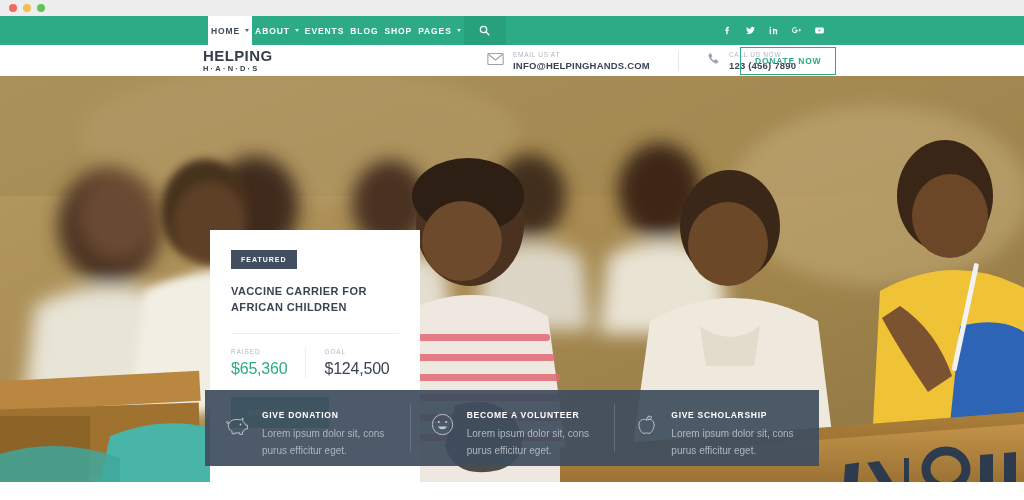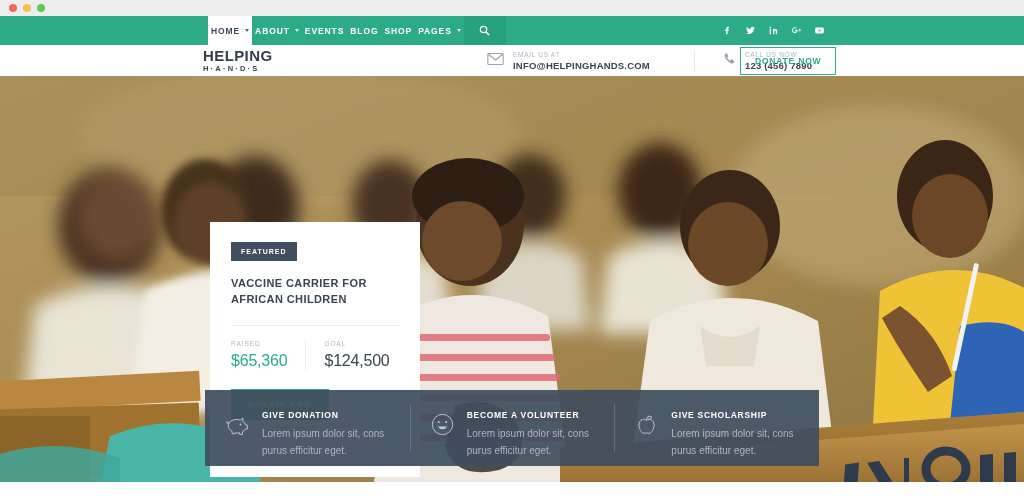--- a/index.html
+++ b/index.html
@@ -61,21 +61,21 @@
   .logo .l1 {
     font-size:15px; font-weight:bold; letter-spacing:.4px;
     color:#363e4a; display:block;
   }
   .logo .l2 {
     font-size:7.5px; font-weight:bold; letter-spacing:2.2px;
     color:#363e4a; display:block; margin-top:2px;
   }
   .contact-group {
     position:absolute; left:487px; top:50%; transform:translateY(-50%);
-    display:flex; align-items:center; gap:16px;
+    display:flex; align-items:center; gap:0;
   }
   .contact-block { display:flex; align-items:center; gap:9px; }
   .contact-block.phone { margin-left:28px; padding-left:28px; border-left:1px solid #e7e7e7; }
   .contact-icon svg { width:17px;height:14px; stroke:#9aa2ad; fill:none; stroke-width:1.3; }
   .contact-icon.ph svg { fill:#9aa2ad; stroke:none; width:13px; height:14px; }
   .contact-text .ctop {
     font-size:6.5px; letter-spacing:.7px; color:#b0b6bf;
     text-transform:uppercase; display:block; margin-bottom:2px;
   }
   .contact-text .cmain {
@@ -93,21 +93,21 @@
   
   .hero {
     position:relative; width:1024px; height:406px; overflow:hidden;
     background:#a98b55;
   }
   .hero-photo { position:absolute; inset:0; }
   .hero-photo svg { width:100%; height:100%; display:block; }
 
   
   .card {
-    position:absolute; left:210px; top:146px; width:210px; height:255px;
+    position:absolute; left:210px; top:154px; width:210px; height:255px;
     background:#ffffff; padding:18px 21px 0 21px; z-index:5;
   }
   .badge {
     display:inline-block; background:#414e5f; color:#ffffff;
     font-size:7px; font-weight:bold; letter-spacing:1px;
     padding:6px 10px; text-transform:uppercase;
   }
   .card-title {
     margin-top:15px; font-size:11px; font-weight:bold;
     color:#3b4452; letter-spacing:.4px; line-height:1.45;

